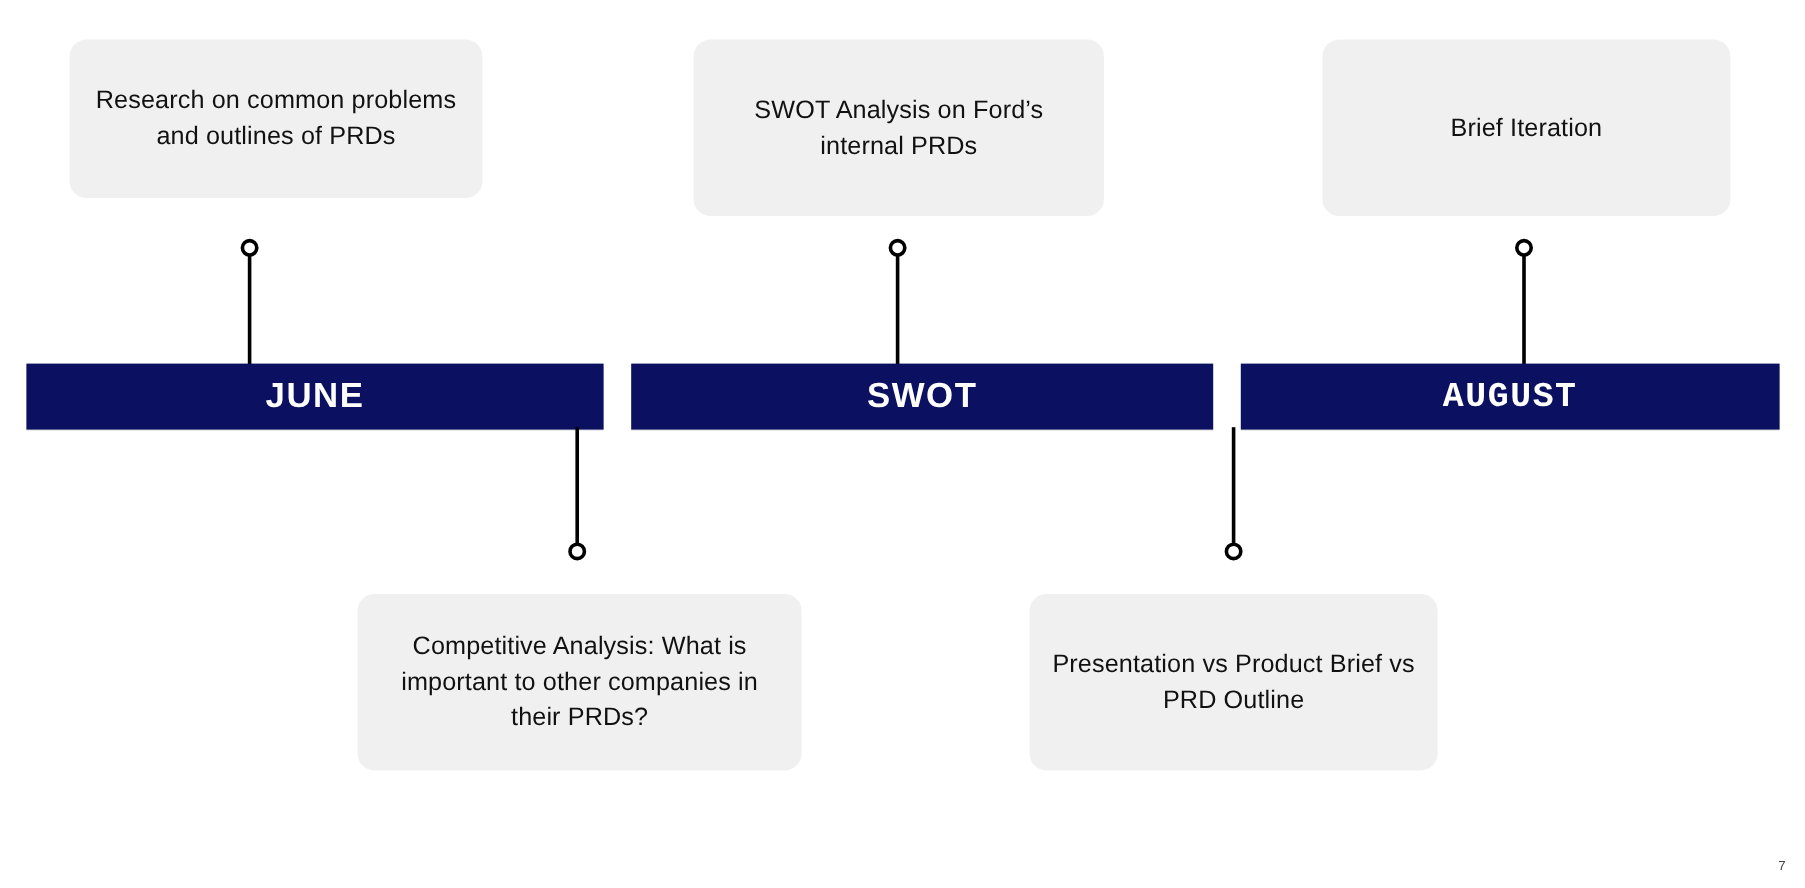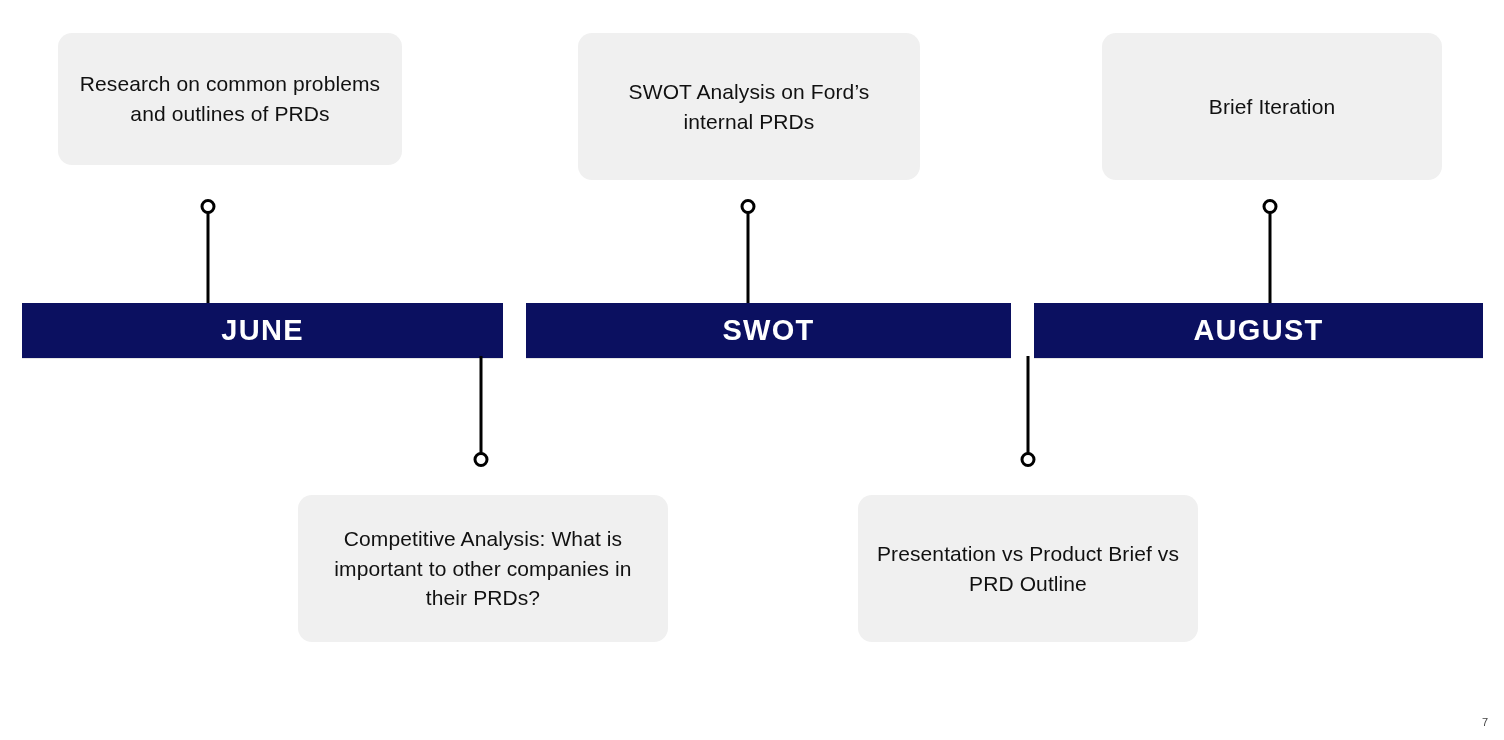--- a/index.html
+++ b/index.html
@@ -105,21 +105,21 @@
     box-shadow: 0 1px 0 rgba(0,0,0,0.10);
   }
   .month-label {
     color: #ffffff;
     font-size: 29px;
     font-weight: bold;
     letter-spacing: 1.3px;
   }
   #seg-june   { flex: 0 0 481px; }
   #seg-july   { flex: 0 0 485px; }
-  #seg-august { flex: 1 1 auto; }
+  #seg-august { flex: 1 1 auto; font-family: Liberation Mono, monospace; }
 
   
   #page-number {
     position: absolute;
     right: 16px;
     bottom: 12px;
     font-size: 11px;
     color: #444444;
   }
 </style>

